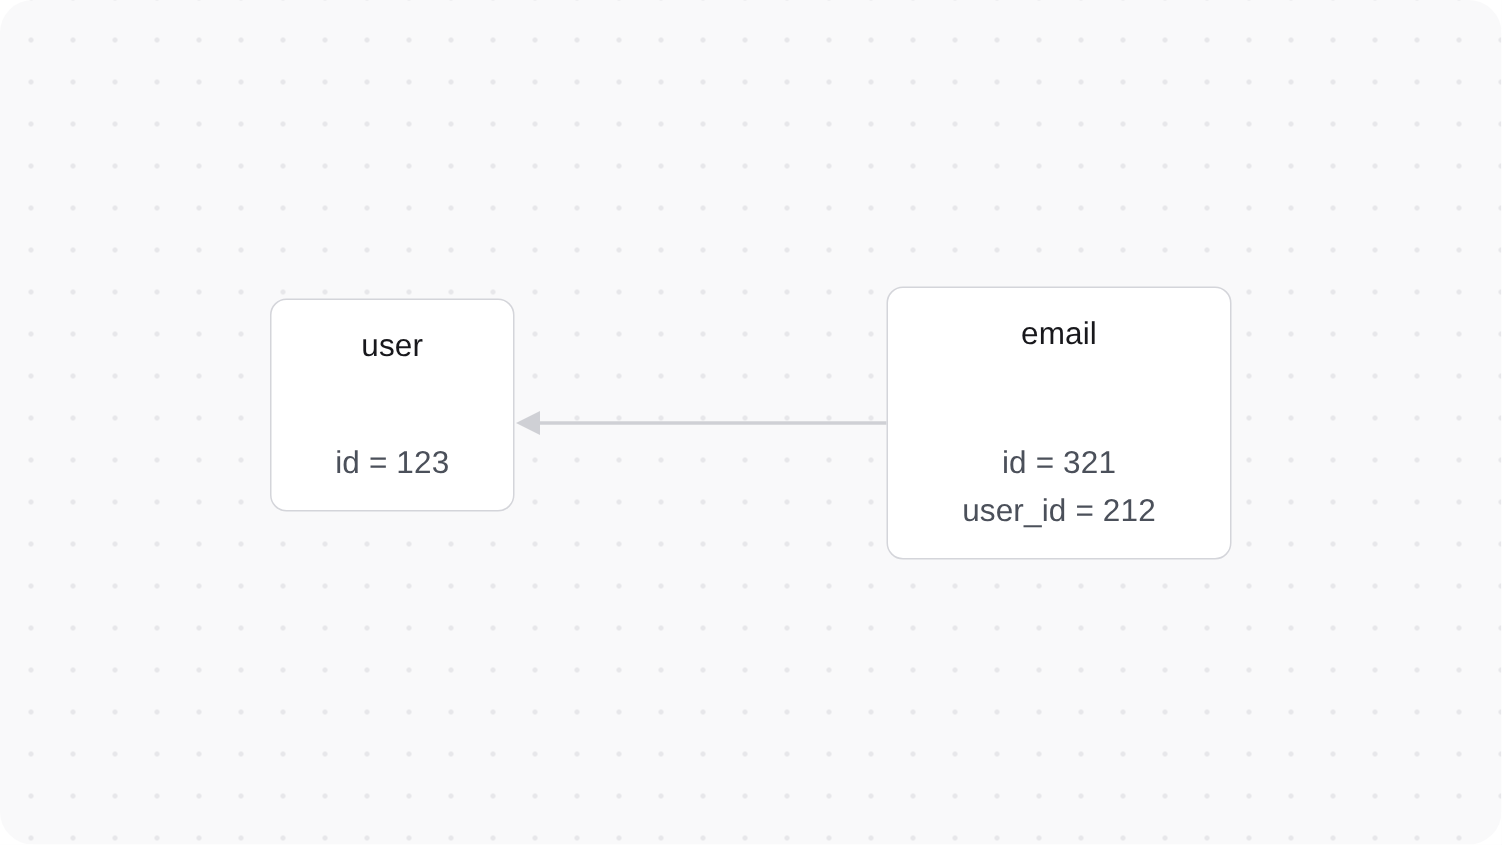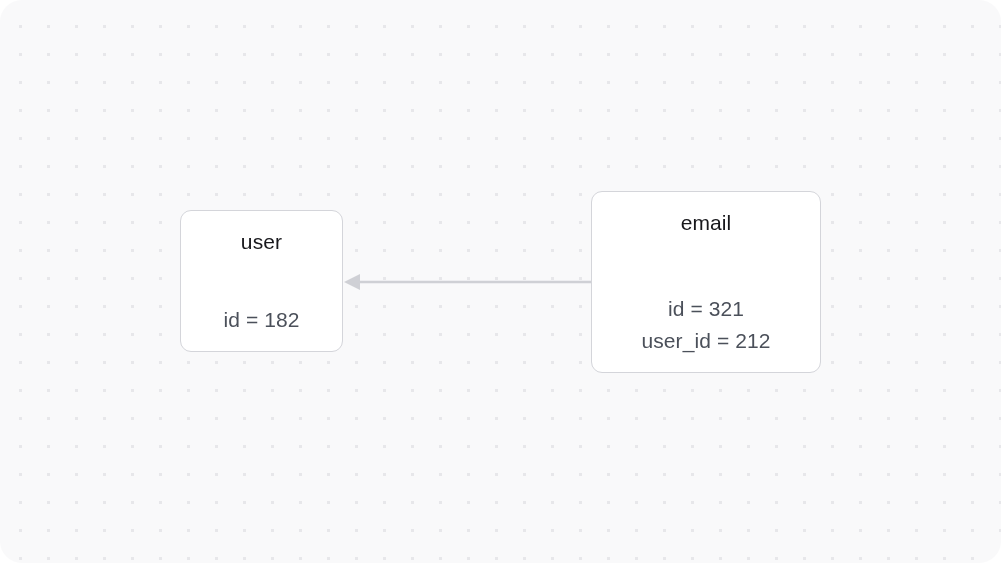--- a/index.html
+++ b/index.html
@@ -73,21 +73,21 @@
     font-size: 21px;
     line-height: 30px;
     font-weight: 400;
     letter-spacing: 0.1px;
     white-space: nowrap;
   }
 
   
   #node-user {
     left: 180px;
-    top: 210px;
+    top: 199px;
     width: 163px;
     height: 142px;
     padding: 18px 10px 14px;
     justify-content: flex-start;
   }
   #node-user .node-fields {
     margin-top: auto;
     margin-bottom: 2px;
   }
 
@@ -113,21 +113,21 @@
   <svg id="edge-layer" width="1001" height="563" viewBox="0 0 1001 563" xmlns="http://www.w3.org/2000/svg">
     <g>
       <line x1="591" y1="282" x2="358" y2="282" stroke="#cfd0d5" stroke-width="2.4"></line>
       <polygon points="344,282 360,274 360,290" fill="#cfd0d5"></polygon>
     </g>
   </svg>
 
   <div class="node" id="node-user">
     <div class="node-title">user</div>
     <div class="node-fields">
-      <div class="node-field">id = 182</div>
+      <div class="node-field">id = 123</div>
     </div>
   </div>
 
   <div class="node" id="node-email">
     <div class="node-title">email</div>
     <div class="node-fields">
       <div class="node-field">id = 321</div>
       <div class="node-field">user_id = 212</div>
     </div>
   </div>

